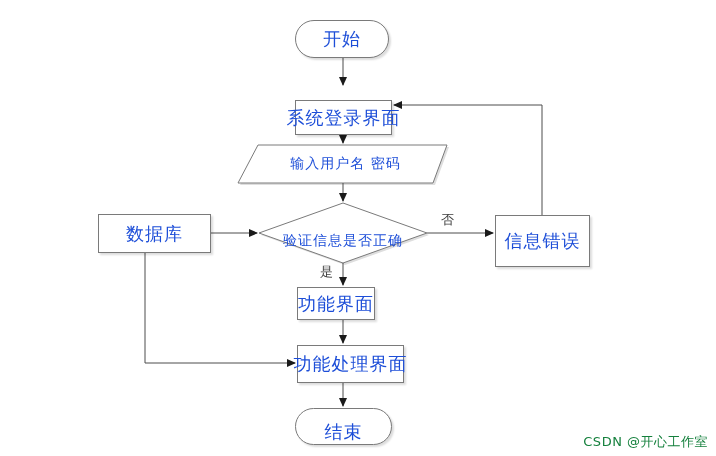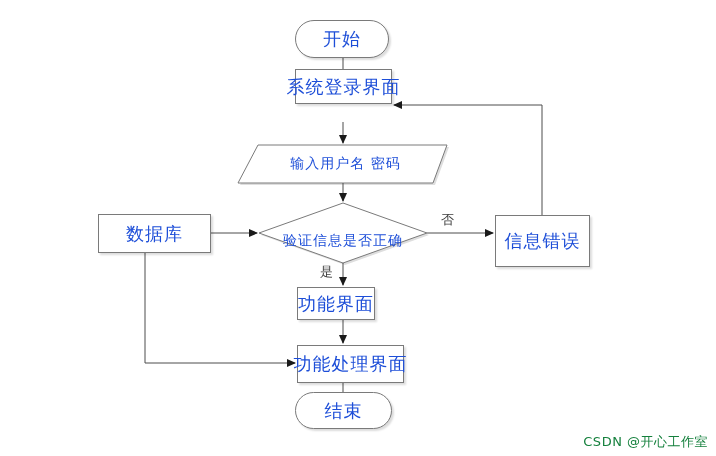--- a/index.html
+++ b/index.html
@@ -92,21 +92,21 @@
     <line x1="193" y1="233" x2="257" y2="233" stroke="#4d4d4d" stroke-width="1" marker-end="url(#arrow)"></line>
     <polyline points="145,253 145,363 295,363" fill="none" stroke="#4d4d4d" stroke-width="1" marker-end="url(#arrow)"></polyline>
     <line x1="427" y1="233" x2="493" y2="233" stroke="#4d4d4d" stroke-width="1" marker-end="url(#arrow)"></line>
     <polyline points="542,215 542,105 394,105" fill="none" stroke="#4d4d4d" stroke-width="1" marker-end="url(#arrow)"></polyline>
   </svg>
 
   <div class="node terminator" style="left:295px; top:20px; width:94px; height:38px;">
     <span>开始</span>
   </div>
 
-  <div class="node" style="left:295px; top:69px; width:97px; height:35px;">
+  <div class="node" style="left:295px; top:100px; width:97px; height:35px;">
     <span>系统登录界面</span>
   </div>
 
   <div class="shape-label" style="left:258px; top:145px; width:175px; height:38px;">输入用户名 密码</div>
 
   <div class="shape-label" style="left:261px; top:211px; width:164px; height:60px;">验证信息是否正确</div>
 
   <div class="node" style="left:98px; top:214px; width:113px; height:39px;">
     <span>数据库</span>
   </div>
@@ -116,21 +116,21 @@
   </div>
 
   <div class="node" style="left:297px; top:287px; width:78px; height:33px;">
     <span>功能界面</span>
   </div>
 
   <div class="node" style="left:297px; top:345px; width:107px; height:38px;">
     <span>功能处理界面</span>
   </div>
 
-  <div class="node terminator" style="left:295px; top:392px; width:97px; height:37px;">
+  <div class="node terminator" style="left:295px; top:408px; width:97px; height:37px;align-items:flex-end;">
     <span>结束</span>
   </div>
 
   <div class="edge-label" style="left:441px; top:211px;">否</div>
   <div class="edge-label" style="left:320px; top:263px;">是</div>
 
   <div id="watermark">CSDN @开心工作室</div>
 
 </div>
 

